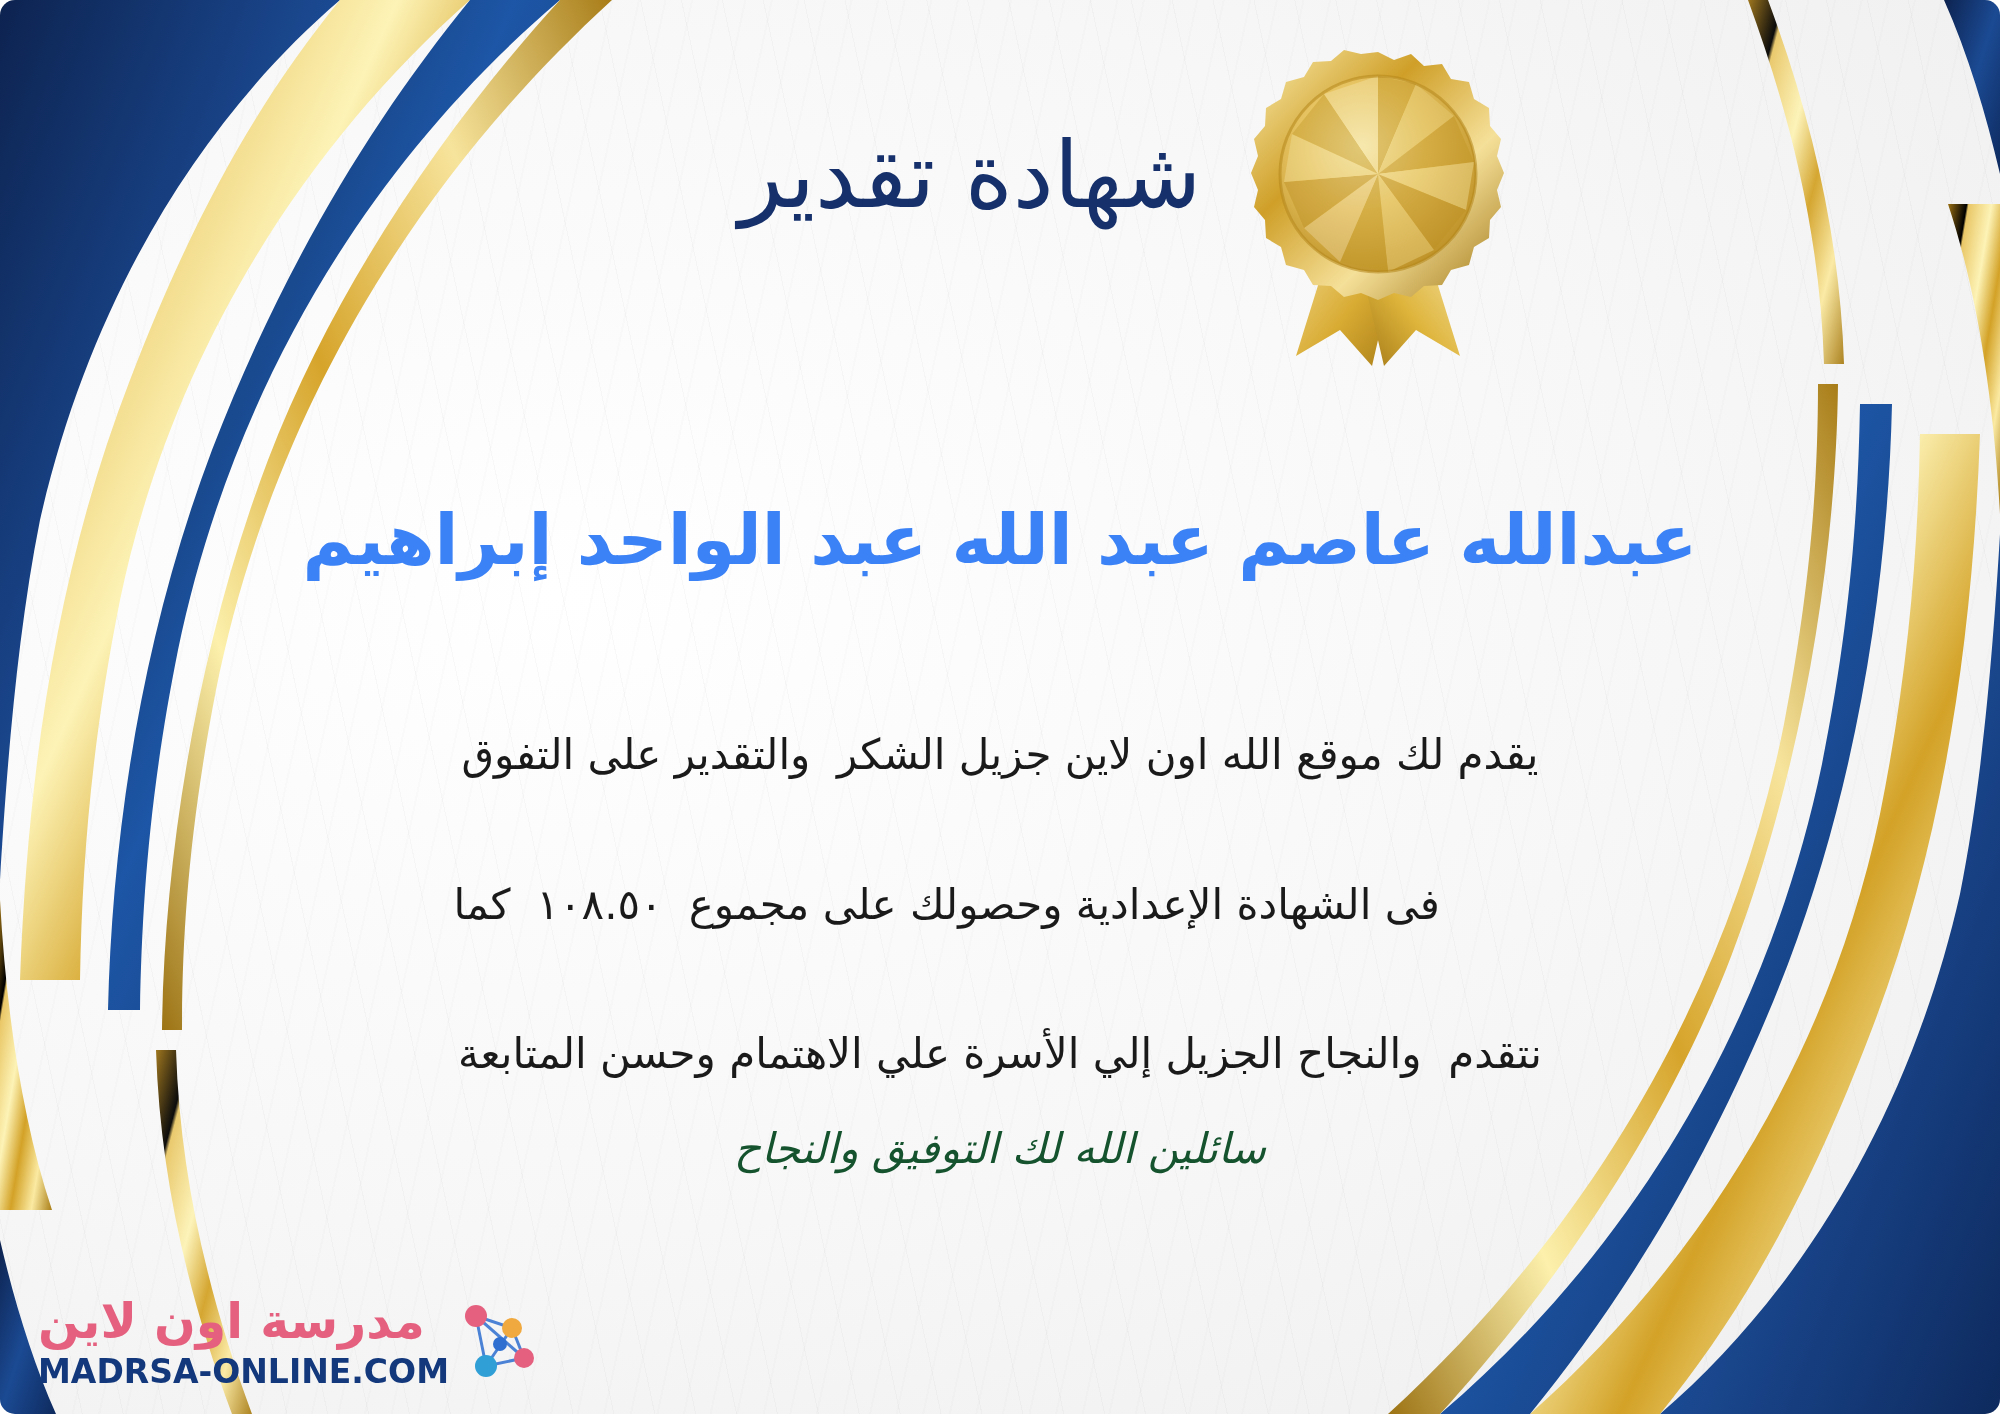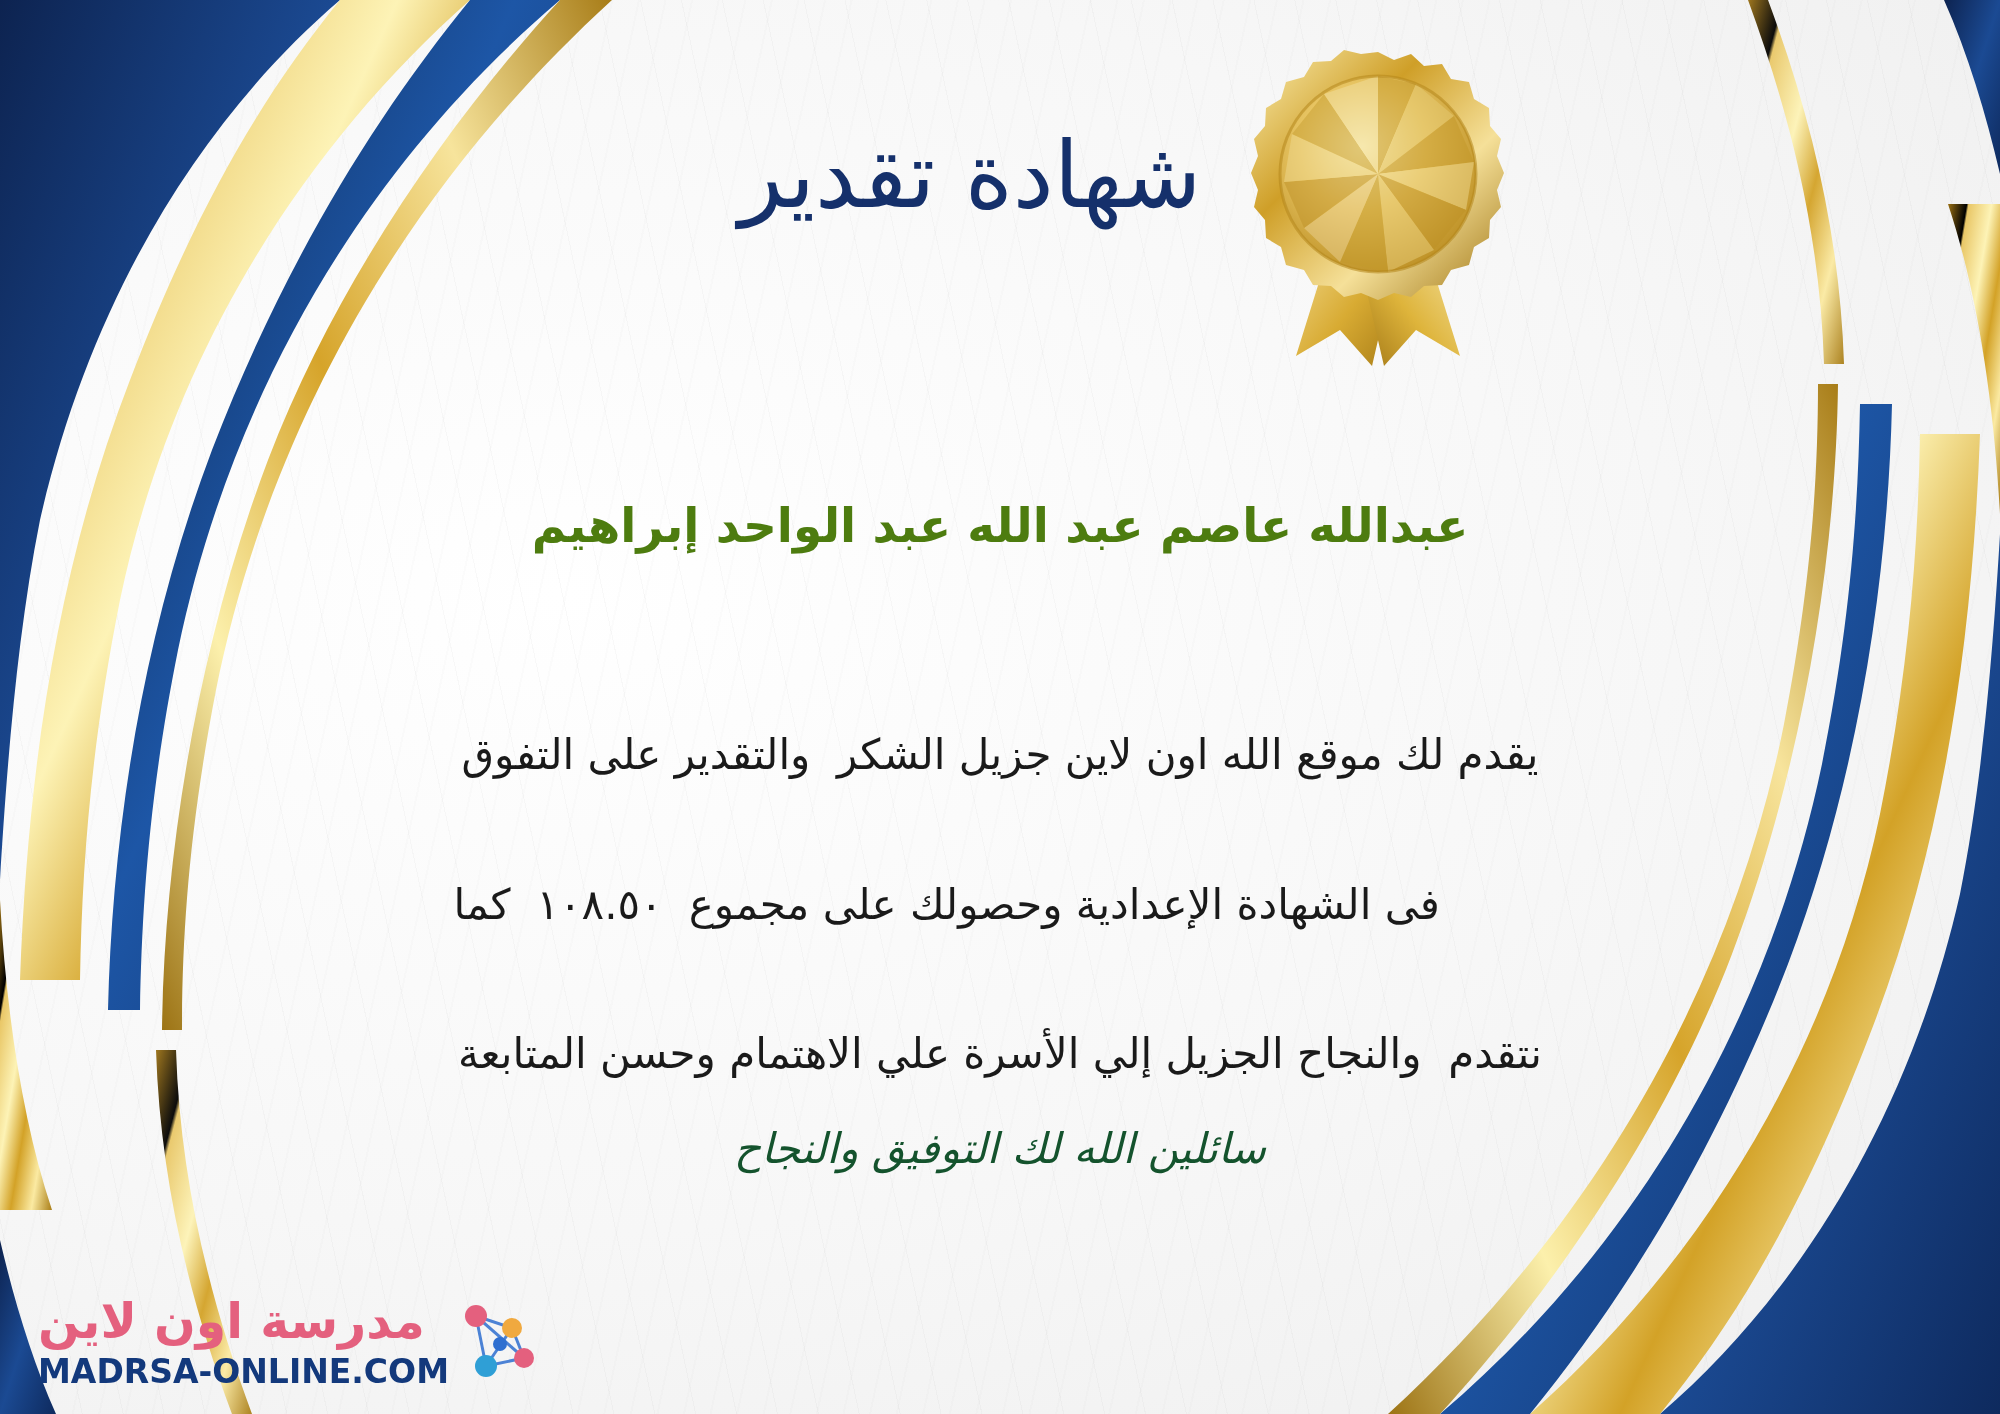--- a/index.html
+++ b/index.html
@@ -10,20 +10,21 @@
   body {
     font-family: "DejaVu Sans", sans-serif;
   }
 
   .certificate {
     position: relative;
     width: 2000px;
     height: 1414px;
     overflow: hidden;
     background: #ffffff;
+    border-radius: 15px;
   }
 
   
   .paper-texture {
     position: absolute;
     inset: 0;
     background:
       repeating-linear-gradient(
         102deg,
         rgba(0,0,0,0.013) 0px,
@@ -85,23 +86,23 @@
     color: #15306b;
     letter-spacing: 0px;
     padding-right: 60px;
   }
 
   .recipient-name {
     position: absolute;
     top: 498px;
     right: 0;
     left: 0;
-    font-size: 47px;
+    font-size: 70px;
     font-weight: bold;
-    color: #4d7c0f;
+    color: #3b82f6;
     line-height: 1.2;
     padding: 0 120px;
   }
 
   .body-text {
     position: absolute;
     top: 718px;
     right: 0;
     left: 0;
     padding: 0 120px;

